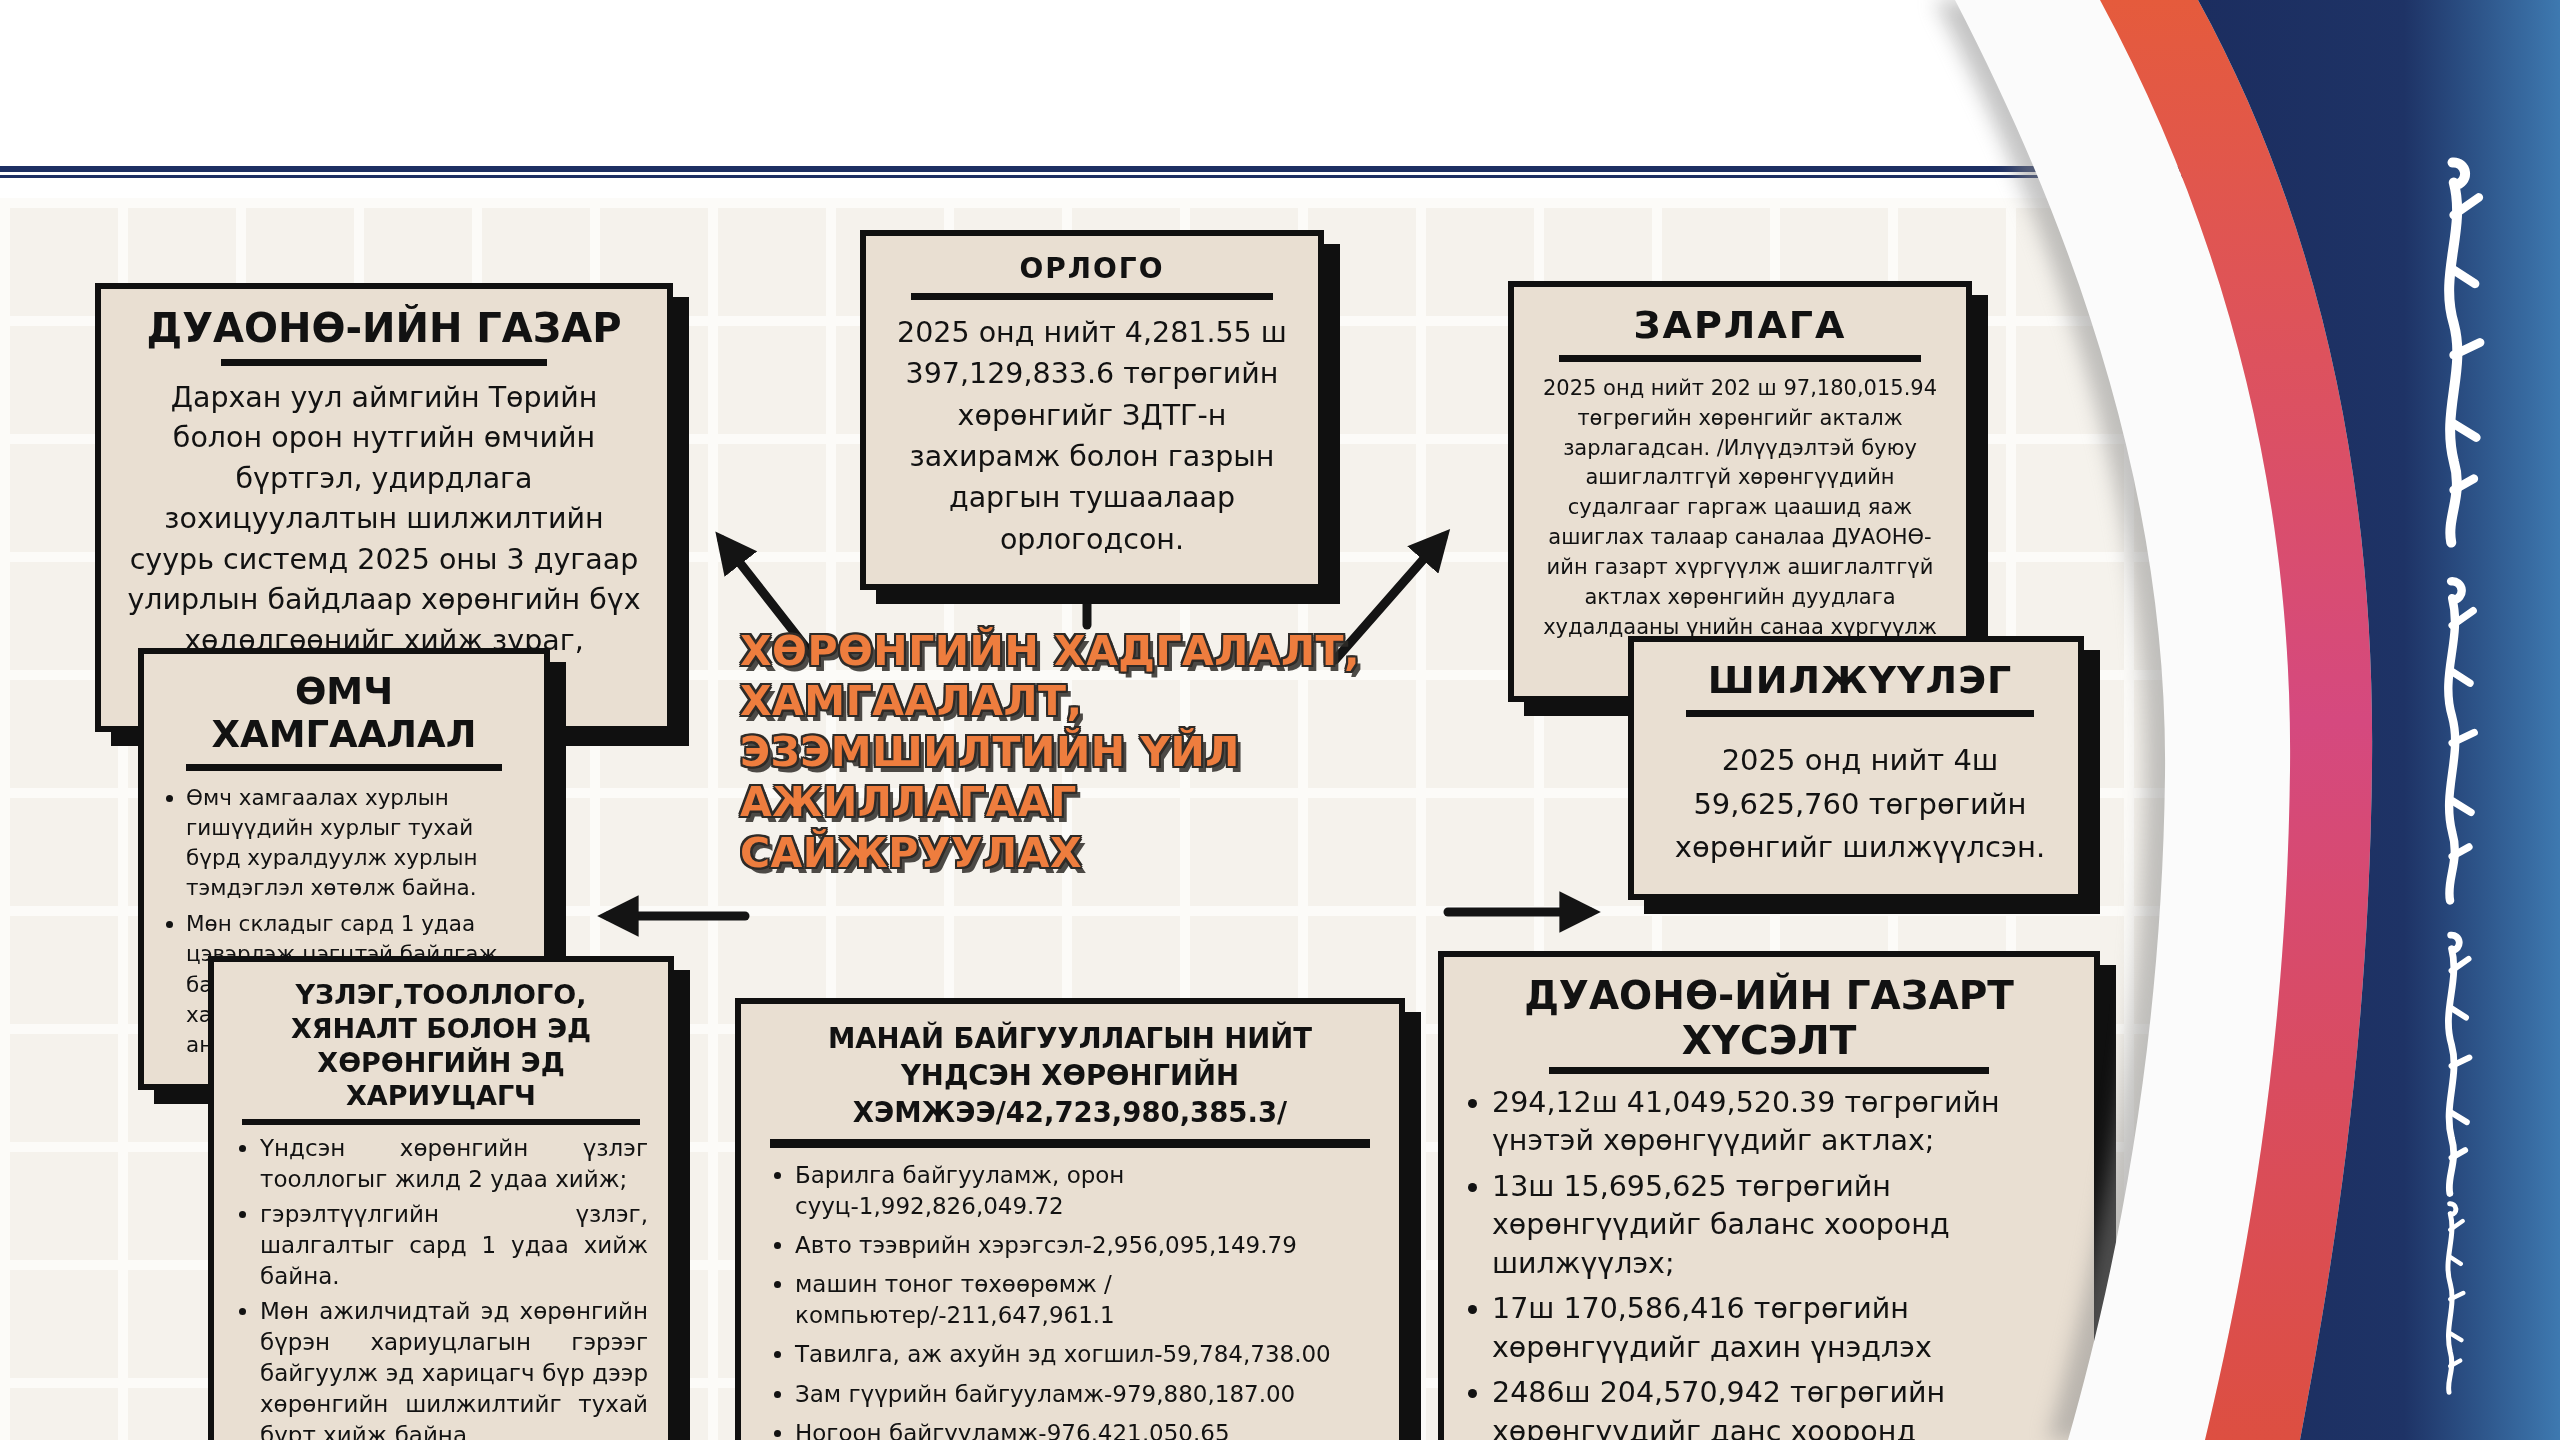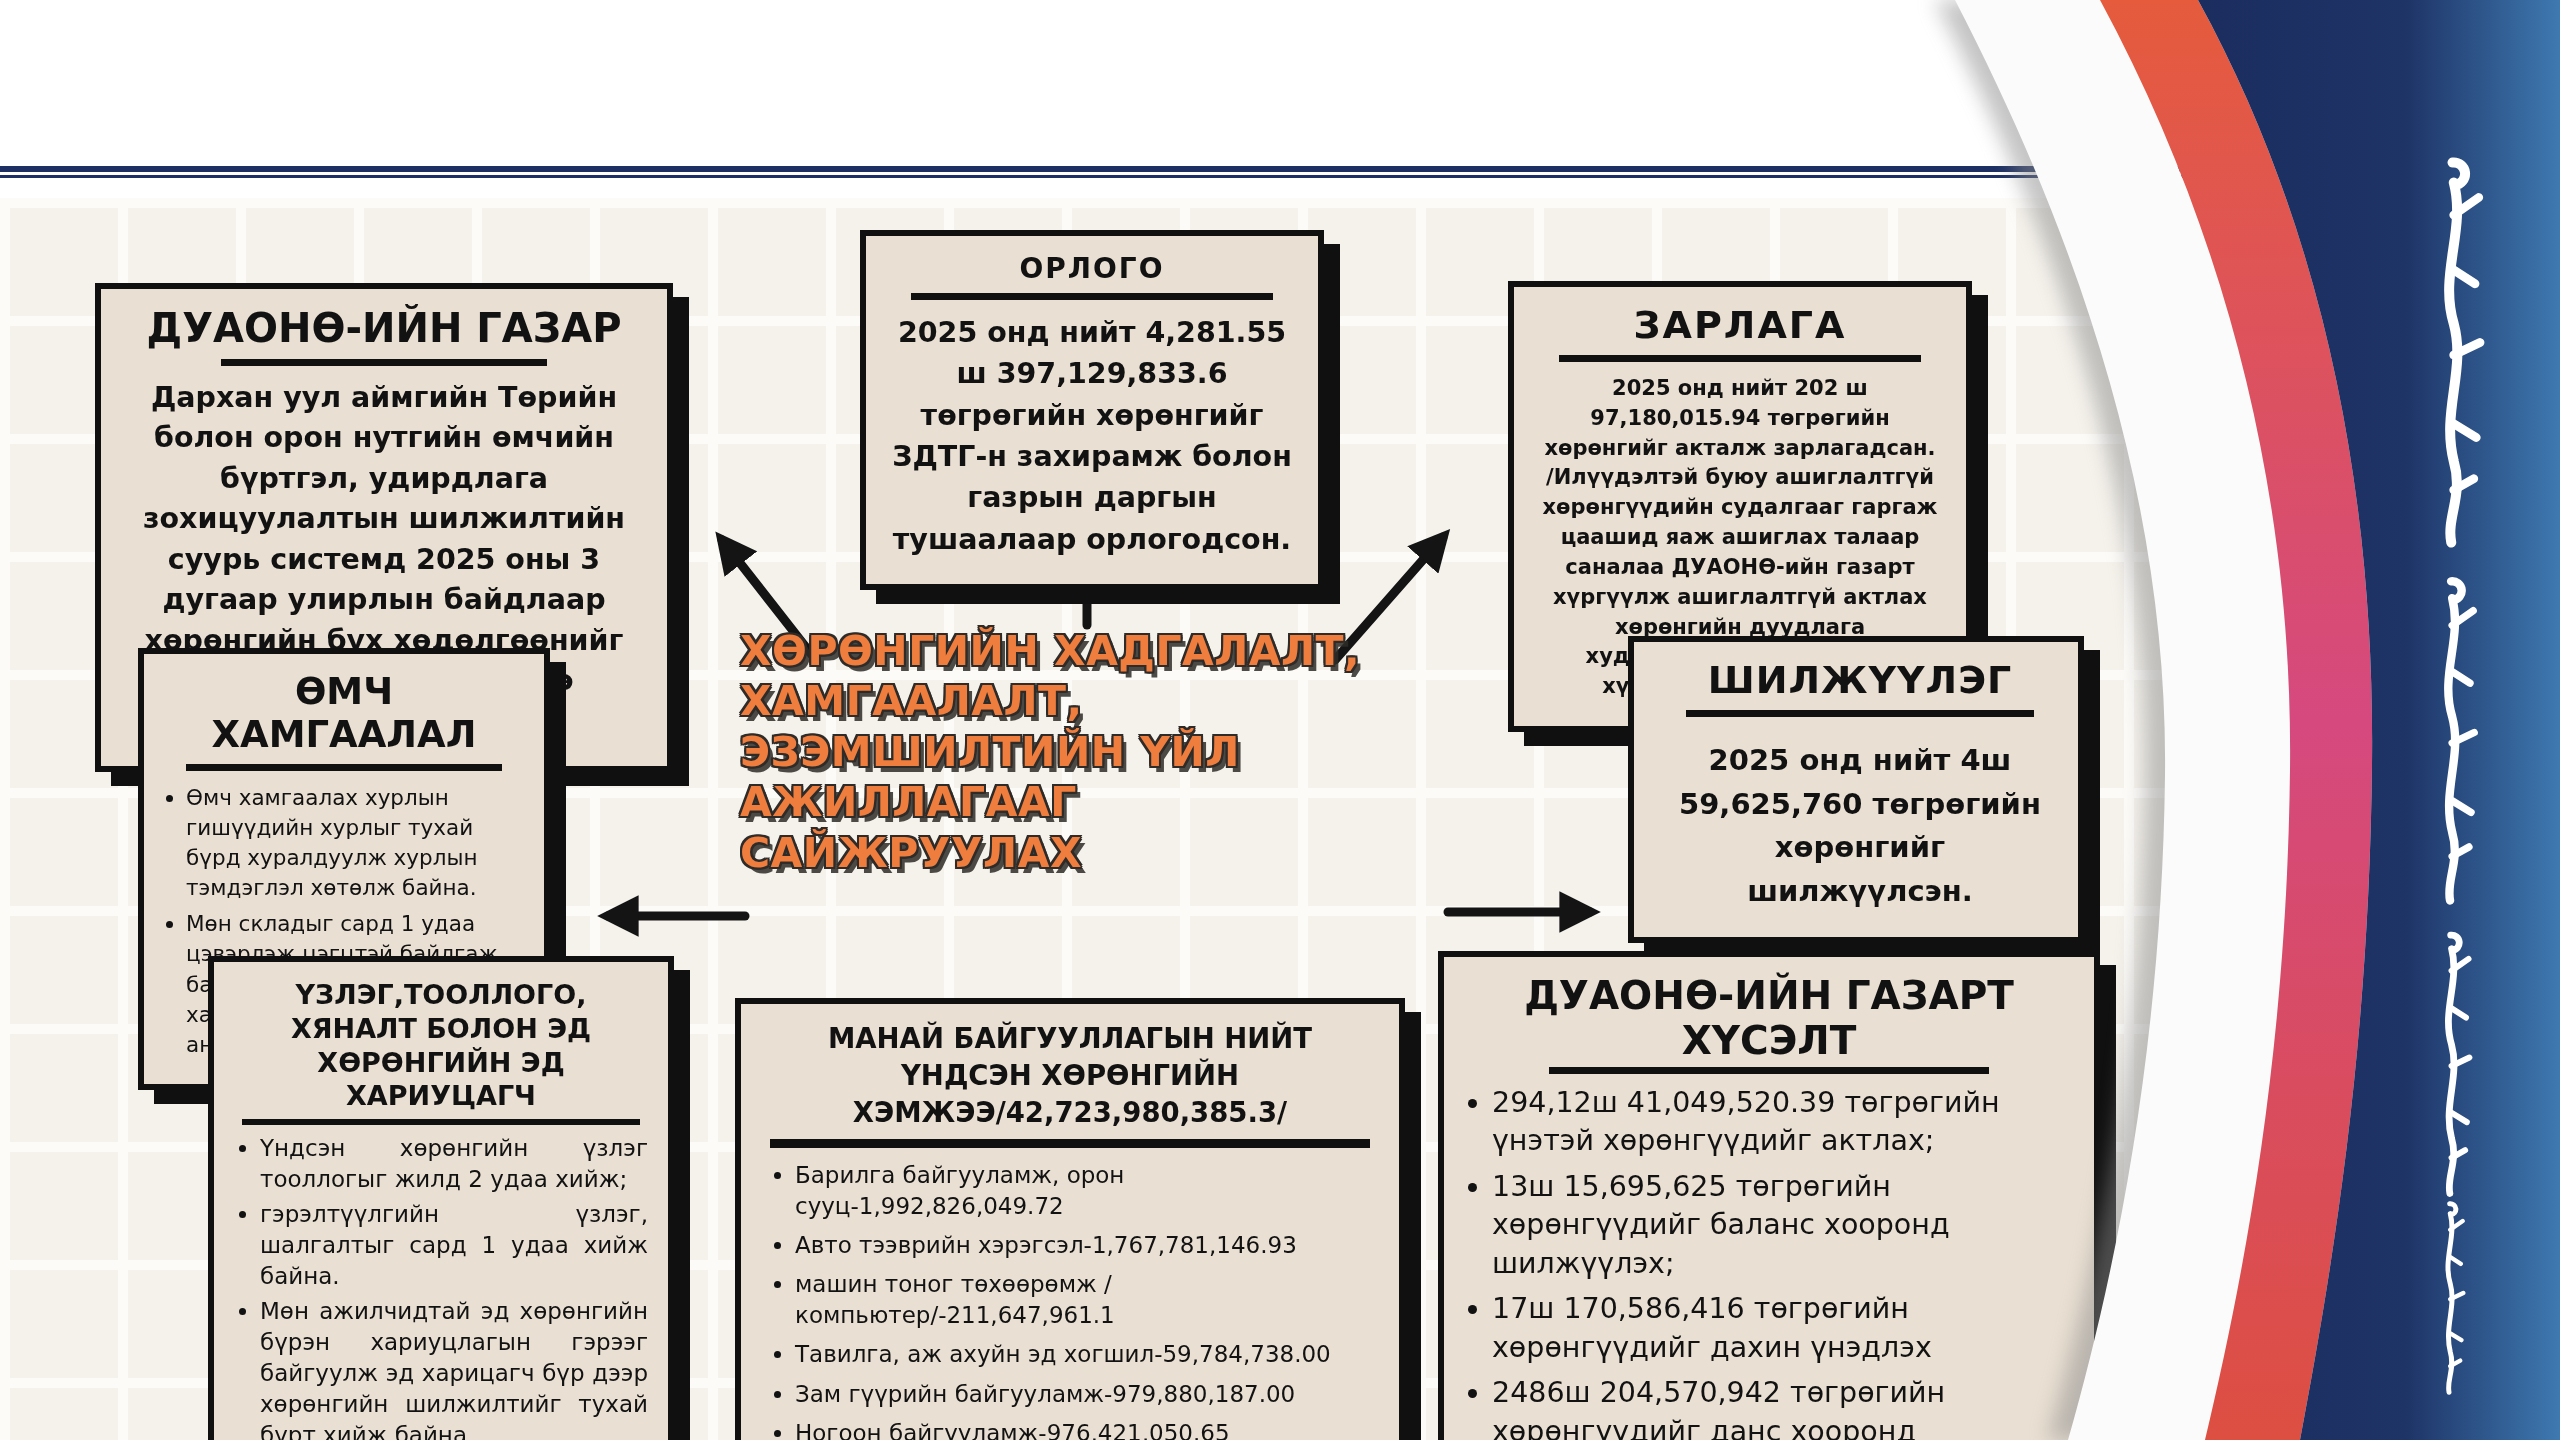--- a/index.html
+++ b/index.html
@@ -25,21 +25,21 @@
     position:absolute;left:0;top:166px;width:2215px;height:14px;
     background:linear-gradient(to bottom,#1d2f63 0 6px,#ffffff 6px 9px,#1d2f63 9px 12px,transparent 12px);
   }
   
   .card{
     position:absolute;background:#e9dfd2;border:6px solid #101010;
     box-shadow:16px 14px 0 #101010;padding:14px 20px 18px 20px;box-sizing:border-box;
   }
   .card h2{margin:2px 0 0 0;text-align:center;font-weight:bold;color:#121212;}
   .rule{height:7px;background:#101010;margin:8px auto 12px auto;width:88%;}
-  .card p{margin:6px;text-align:center;font-weight:bold;}
+  .card p{margin:6px;text-align:center;}
   .bullets{margin:0;padding-left:34px;}
   .bullets li{margin:4px 0;}
 
   #card-duaono{left:95px;top:283px;width:578px;}
   #card-duaono h2{font-size:40px;}
   #card-duaono .rule{width:62%;}
   #card-duaono p{font-size:28.5px;line-height:1.42;}
 
   #card-orlogo{left:860px;top:230px;width:464px;}
   #card-orlogo h2{font-size:28px;letter-spacing:2px;}
@@ -161,21 +161,21 @@
       <li>гэрэлтүүлгийн үзлэг, шалгалтыг сард 1 удаа хийж байна.</li>
       <li>Мөн ажилчидтай эд хөрөнгийн бүрэн хариуцлагын гэрээг байгуулж эд харицагч бүр дээр хөрөнгийн шилжилтийг тухай бүрт хийж байна.</li>
     </ul>
   </section>
 
   <section class="card" id="card-manai">
     <h2>МАНАЙ БАЙГУУЛЛАГЫН НИЙТ ҮНДСЭН ХӨРӨНГИЙН ХЭМЖЭЭ/42,723,980,385.3/</h2>
     <div class="rule"></div>
     <ul class="bullets">
       <li>Барилга байгууламж, орон сууц-1,992,826,049.72</li>
-      <li>Авто тээврийн хэрэгсэл-1,767,781,146.93</li>
+      <li>Авто тээврийн хэрэгсэл-2,956,095,149.79</li>
       <li>машин тоног төхөөрөмж /компьютер/-211,647,961.1</li>
       <li>Тавилга, аж ахуйн эд хогшил-59,784,738.00</li>
       <li>Зам гүүрийн байгууламж-979,880,187.00</li>
       <li>Ногоон байгууламж-976,421,050.65</li>
 
     </ul>
   </section>
 
   <section class="card" id="card-huselt">
     <h2>ДУАОНӨ-ИЙН ГАЗАРТ ХҮСЭЛТ</h2>

